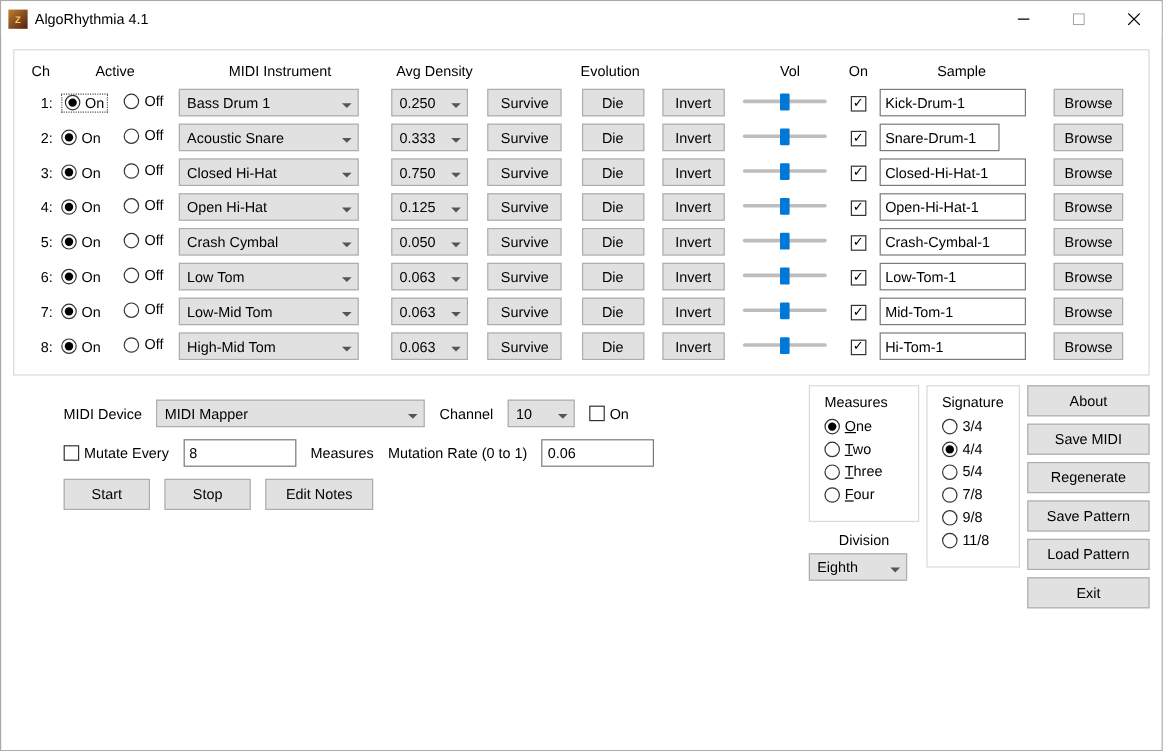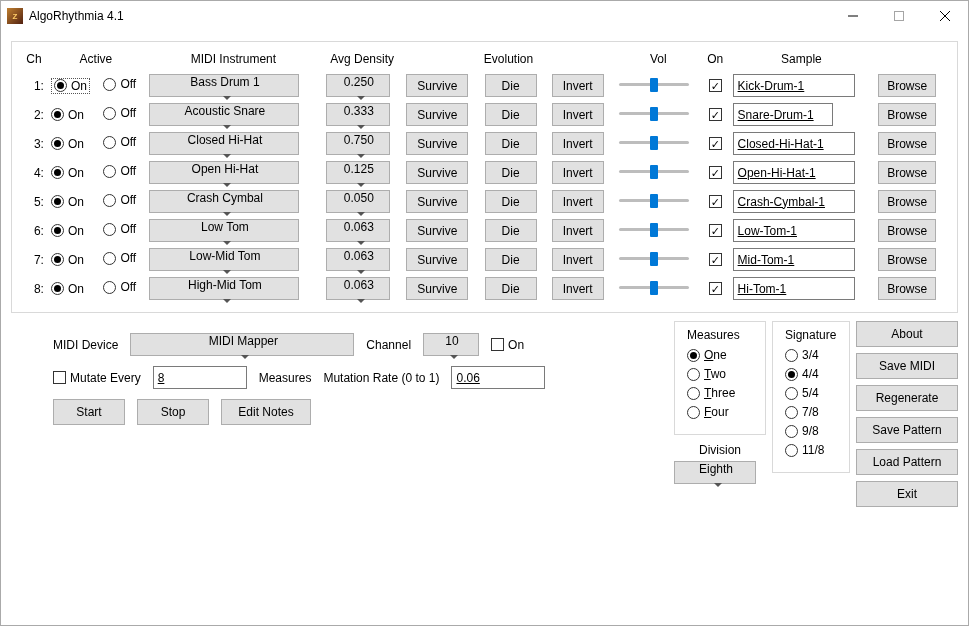--- a/index.html
+++ b/index.html
@@ -23,36 +23,36 @@
 .chgrid .hdr td { text-align: center; padding-bottom: 4px; }
 .chgrid td { padding: 2px 3px; vertical-align: middle; white-space: nowrap; }
 .chgrid .chlabel { text-align: right; padding-right: 2px; }
 
 
 .radio { display: inline-flex; align-items: center; gap: 4px; cursor: pointer; }
 .radio .r { width: 13px; height: 13px; border: 1px solid #333; border-radius: 50%; display: inline-flex; align-items: center; justify-content: center; flex-shrink: 0; }
 .radio .r.sel::after { content: ""; width: 7px; height: 7px; border-radius: 50%; background: #000; }
 .radio.selbox { border: 1px dotted #555; padding: 0 2px; }
 
-.combo { display: inline-flex; align-items: center; justify-content: space-between; background: #e1e1e1; border: 1px solid #adadad; height: 23px; padding: 0 4px 0 6px; flex-direction: column; }
+.combo { display: inline-flex; align-items: center; justify-content: space-between; background: #e1e1e1; border: 1px solid #adadad; height: 23px; padding: 0 4px 0 6px; }
 .combo .arrow { width: 10px; text-align: center; color: #555; margin-left: 4px; }
 .combo .arrow::after { content: ""; display: inline-block; border-left: 4px solid transparent; border-right: 4px solid transparent; border-top: 4px solid #555; }
 
 .btn { display: inline-flex; align-items: center; justify-content: center; background: #e1e1e1; border: 1px solid #adadad; height: 23px; padding: 0 10px; cursor: pointer; }
 .btn.wide { width: 102px; height: 26px; }
 
 .slider { position: relative; width: 70px; height: 20px; display: inline-block; }
 .slider .track { position: absolute; left: 0; right: 0; top: 9px; height: 3px; background: #bdbdbd; border-radius: 2px; }
 .slider .thumb { position: absolute; top: 4px; width: 8px; height: 14px; background: #0078d7; border-radius: 1px; transform: translateX(-50%); }
 
 .check { display: inline-flex; align-items: center; gap: 4px; cursor: pointer; }
 .check .c { width: 13px; height: 13px; border: 1px solid #333; display: inline-flex; align-items: center; justify-content: center; flex-shrink: 0; background: #fff; }
 .check .c.sel::after { content: "✓"; font-size: 11px; line-height: 10px; color: #000; }
 
-.textin { background: #fff; border: 1px solid #7a7a7a; height: 23px; padding: 0 4px; display: inline-flex; align-items: center; text-decoration: underline; }
+.textin { background: #fff; border: 1px solid #7a7a7a; height: 23px; padding: 0 4px; display: inline-flex; align-items: center; }
 
 
 .lower { display: flex; gap: 6px; margin-top: 8px; align-items: flex-start; }
 .lower .settings { flex: 1; padding-left: 42px; padding-top: 12px; }
 .lower .settings .row { display: flex; align-items: center; gap: 12px; margin-bottom: 10px; flex-wrap: wrap; }
 .lower .settings .row .lbl { display: inline-block; }
 .radgroup { border: 1px solid #d9d9d9; padding: 6px 12px 10px 12px; }
 .radgroup .title { display: block; margin-bottom: 6px; }
 .radgroup .radio { display: flex; margin: 5px 0; }
 .rightbtns { display: flex; flex-direction: column; gap: 6px; padding-top: 0; }

